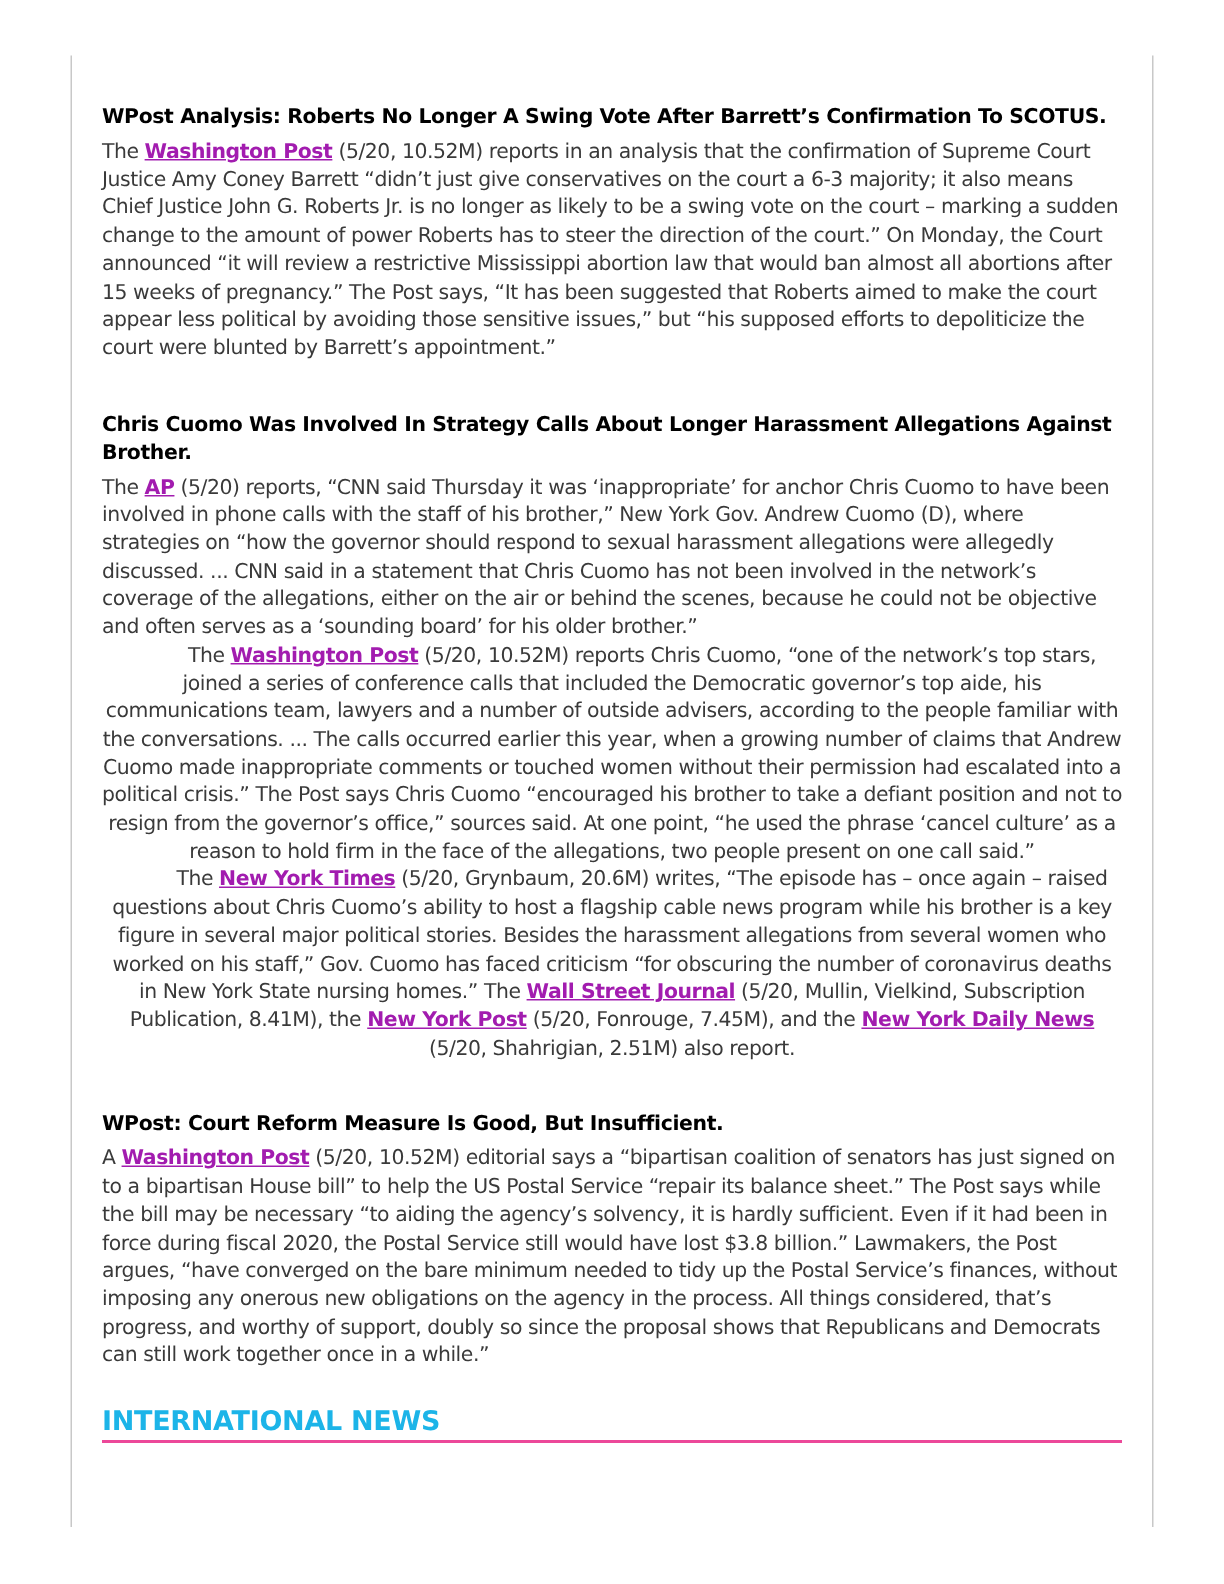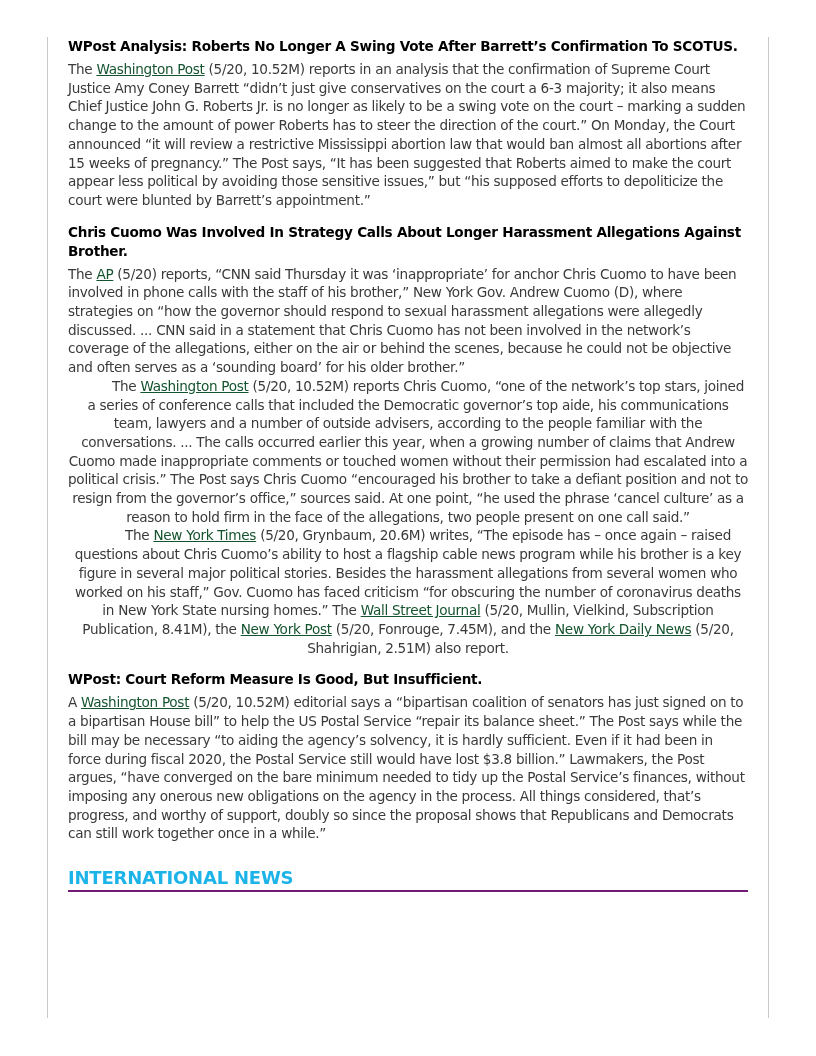--- a/index.html
+++ b/index.html
@@ -45,34 +45,36 @@
       line-height: 18.7px;
       color: #3a3a3a;
       letter-spacing: -0.3px;
     }
     .story-body p.indent {
       text-indent: 40px;
       text-align: center;
     }
     .story {
       margin-bottom: 13px;
+      margin-top: 32px;
     }
     a.src {
-      color: #14532d;
+      color: #a21caf;
       text-decoration: underline;
+      font-weight: bold;
     }
     .section-heading {
       margin-top: 24px;
       font-family: "DejaVu Sans", sans-serif;
       font-weight: bold;
       font-size: 18px;
       line-height: 22px;
       color: #1cb4e8;
       padding-bottom: 1px;
-      border-bottom: 2px solid #701a75;
+      border-bottom: 2px solid #ec4899;
       letter-spacing: -0.2px;
     }
     .after-section {
       margin-top: 14px;
     }
   </style>
 </head>
 <body>
 
 <div class="frame"></div>

